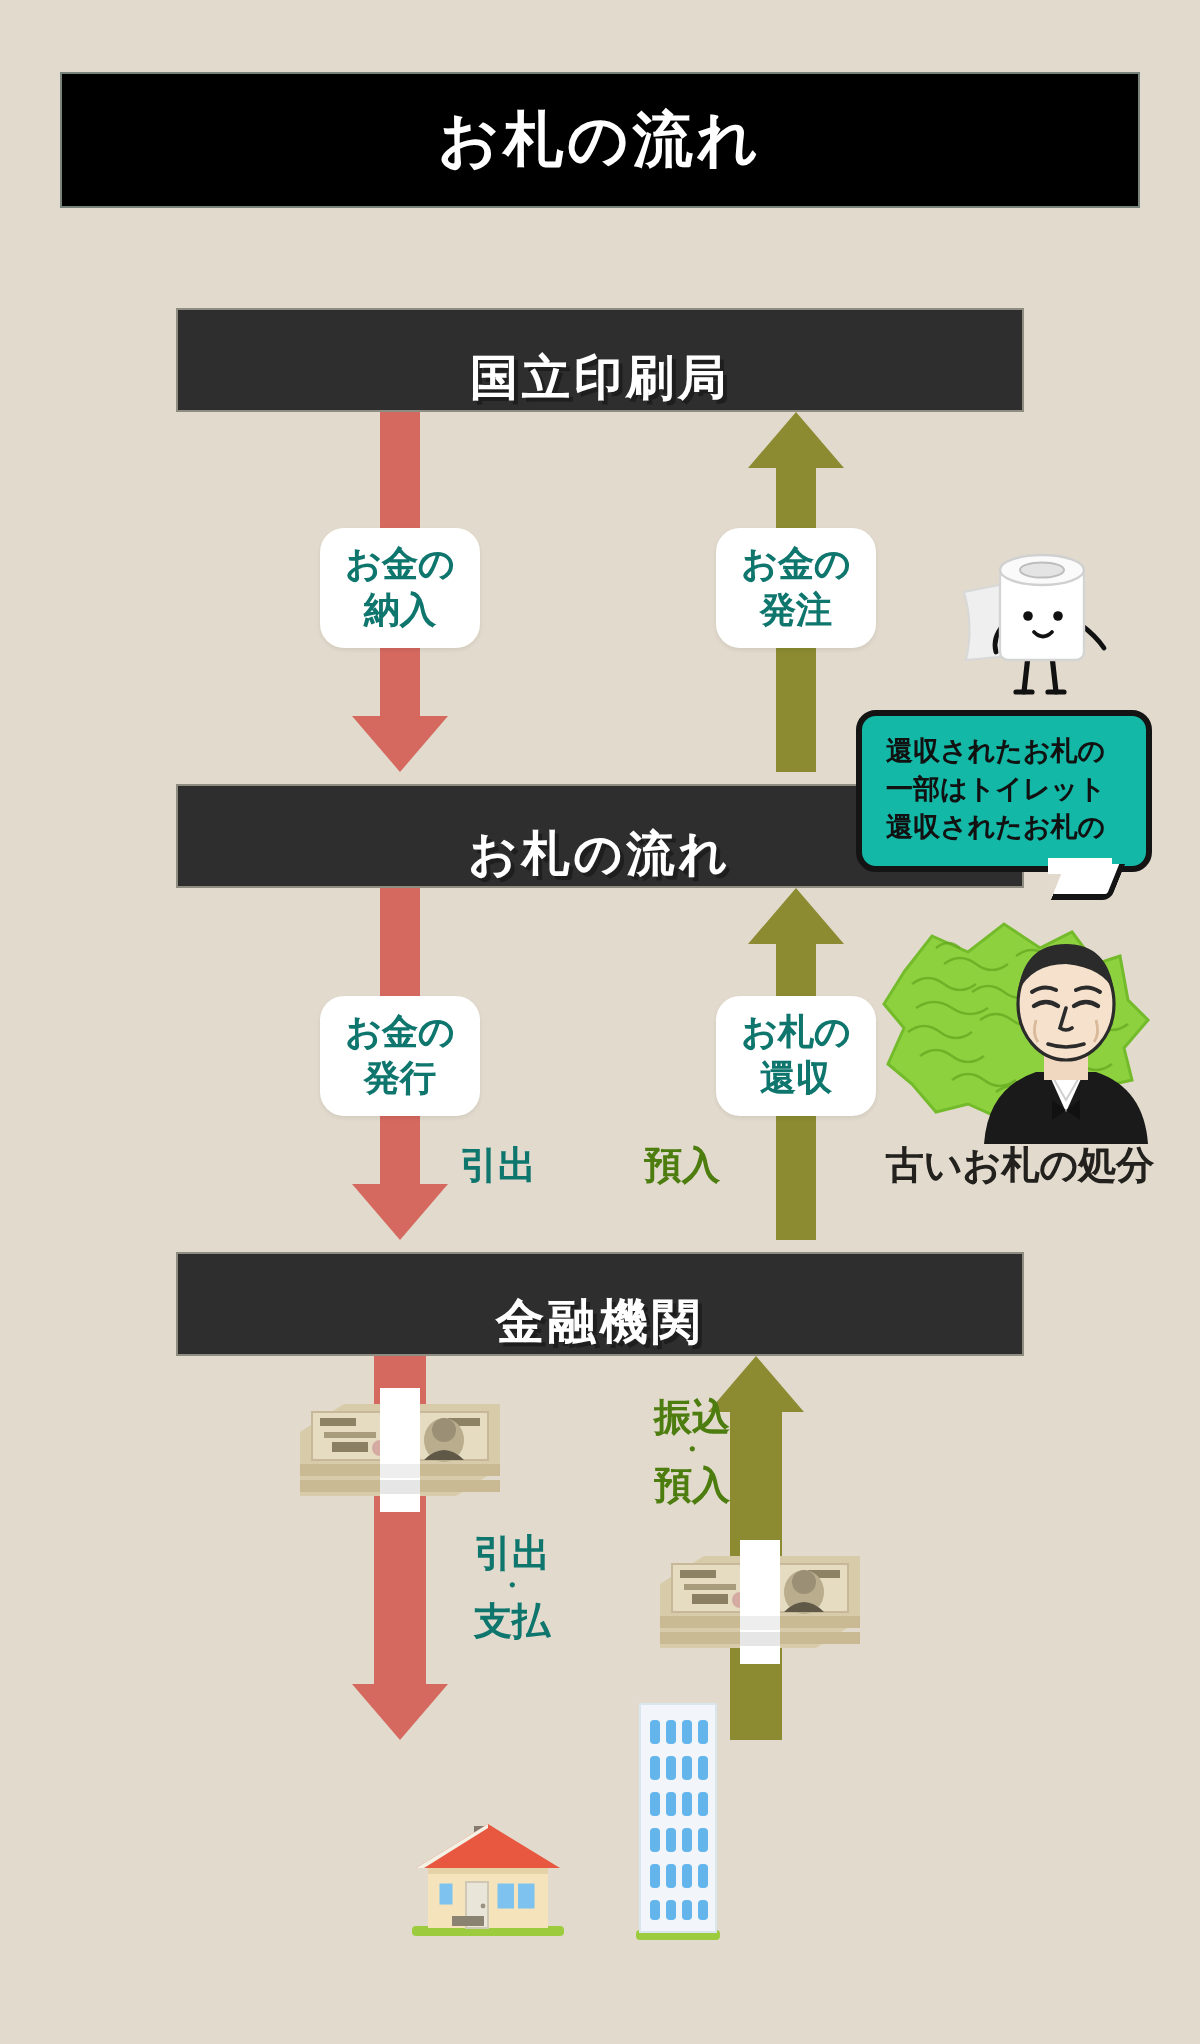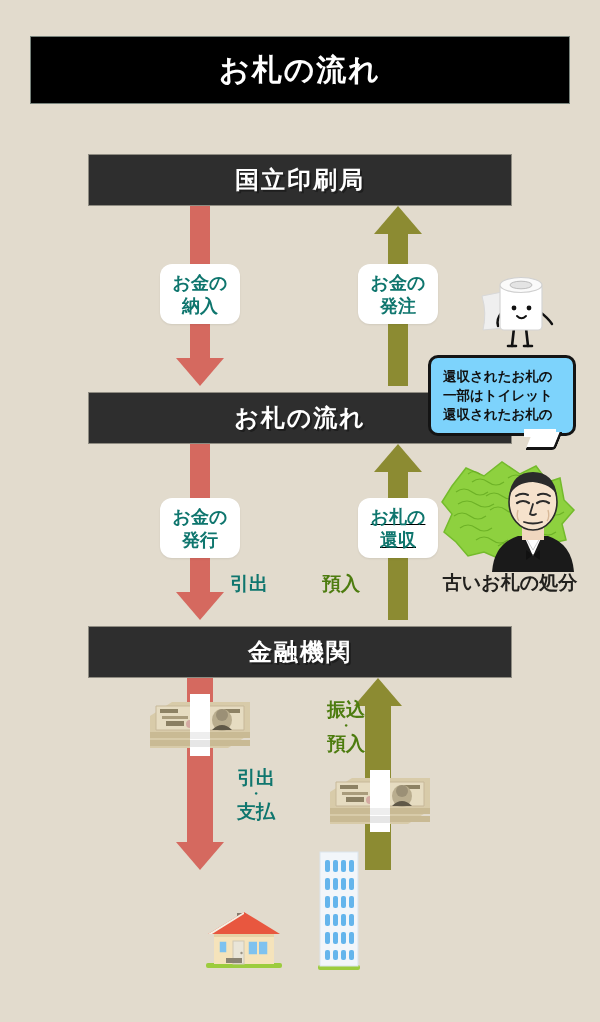--- a/index.html
+++ b/index.html
@@ -18,21 +18,21 @@
   }
   .title-text{
     color:#fff; font-size:30px; font-weight:bold; letter-spacing:2px;
     text-shadow:2px 2px 0 rgba(0,0,0,.30);
   }
 
   
   .stage{
     position:absolute; left:88px; width:424px; height:52px;
     background:#2e2e2e; border:1px solid #8f8c82;
-    display:flex; align-items:center; justify-content:center; z-index:6;
+    display:flex; align-items:flex-end; justify-content:center; z-index:6;
   }
   .stage-text{
     color:#fff; font-size:24px; font-weight:bold; letter-spacing:2px;
     text-shadow:2px 2px 0 rgba(0,0,0,.35);
   }
   #stage-print { top:154px; }
   #stage-boj   { top:392px; }
   #stage-fin   { top:626px; }
 
   
@@ -62,21 +62,21 @@
 
   
   .caption{ position:absolute; z-index:5; font-size:19px; font-weight:bold; line-height:1.18; text-align:center; white-space:nowrap; }
   .caption.red-txt{ color:#0f766e; }
   .caption.dark-txt{ color:#4d7c0f; }
   .caption .mid-dot{ display:block; font-size:13px; line-height:.9; }
 
   
   .bubble{
     position:absolute; left:428px; top:355px; width:148px;
-    background:#7dd3fc; border:3px solid #141414; border-radius:10px;
+    background:#14b8a6; border:3px solid #141414; border-radius:10px;
     padding:9px 8px 9px 12px; z-index:8;
   }
   .bubble p{ font-size:13.5px; font-weight:bold; color:#111; line-height:1.42; white-space:nowrap; }
   .bubble .tail{
     position:absolute; right:14px; bottom:-17px; width:30px; height:18px;
     background:#fff; border-right:3px solid #141414; border-bottom:3px solid #141414;
     border-bottom-right-radius:4px;
     transform:skewX(-22deg);
   }
   .bubble .tail-cap{
@@ -170,21 +170,21 @@
 </div>
 <div class="pill" style="left:160px; top:498px; width:80px;">
   <span>お金の</span>
   <span>発行</span>
 </div>
 
 <div class="arrow up green" style="left:374px; top:444px; width:48px; height:176px;">
   <div class="shaft" style="width:20px; height:148px;"></div>
   <div class="head"></div>
 </div>
-<div class="pill" style="left:358px; top:498px; width:80px;text-decoration:underline;">
+<div class="pill" style="left:358px; top:498px; width:80px;">
   <span>お札の</span>
   <span>還収</span>
 </div>
 
 <div class="caption red-txt" style="left:222px; top:572px; width:54px;">引出</div>
 <div class="caption dark-txt" style="left:314px; top:572px; width:54px;">預入</div>
 
 <div class="disposal">
   <svg viewBox="0 0 152 120" width="152" height="120">
     <g>

